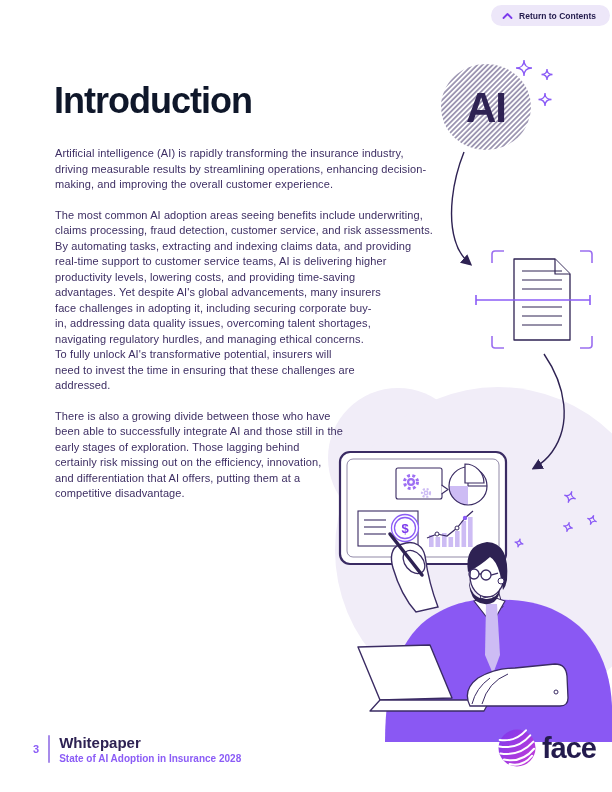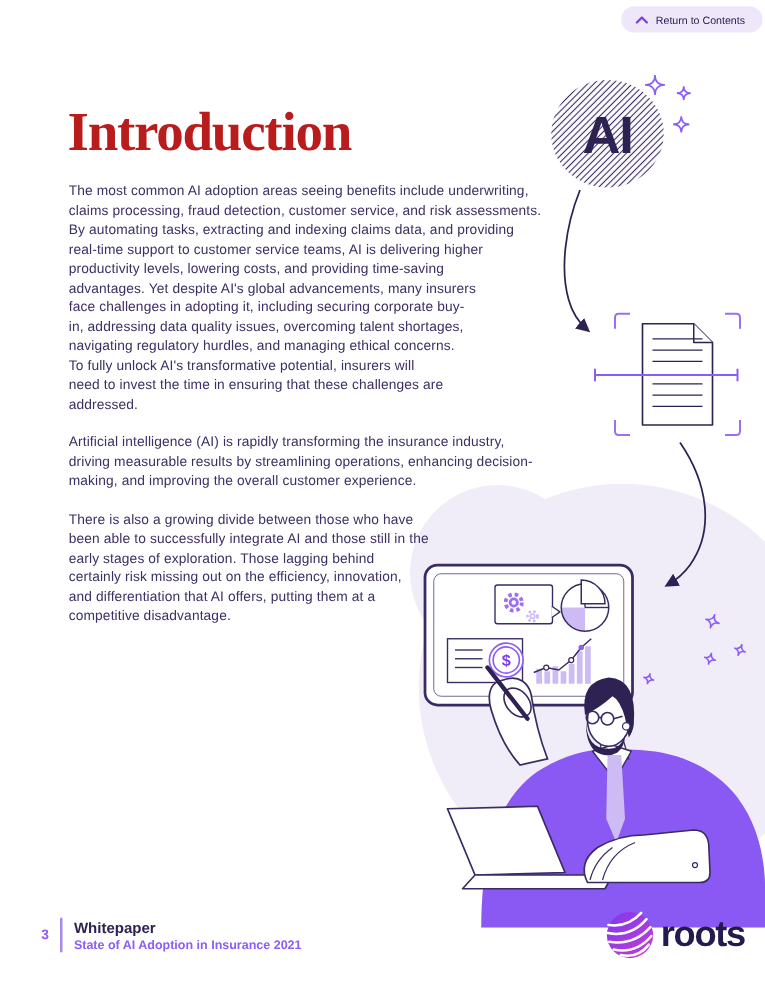--- a/index.html
+++ b/index.html
@@ -7,38 +7,38 @@
     position:relative; width:612px; height:792px; overflow:hidden;
     background:#ffffff; font-family:"Liberation Sans", sans-serif;
   }
   .illo { position:absolute; left:0; top:0; pointer-events:none; }
   .return-pill {
     position:absolute; top:5px; right:2px; height:21px;
     display:flex; align-items:center; gap:6px;
     background:#EDE7F9; border:none; border-radius:11px;
     padding:0 14px 0 11px; cursor:pointer;
     font-family:"Liberation Sans", sans-serif;
-    font-size:8.5px; font-weight:normal; color:#231B4D;
+    font-size:8.5px; font-weight:bold; color:#231B4D;
   }
   h1.title {
     position:absolute; left:54px; top:80px; margin:0;
-    font-size:44px; font-weight:800; letter-spacing:-1px; color:#b91c1c;font-family:Liberation Serif, serif;
+    font-size:36px; font-weight:800; letter-spacing:-1px; color:#0f172a;
   }
   .copy { position:absolute; left:55px; top:146px; width:436px; }
   .copy p {
     margin:0 0 15px 0; font-size:11px; line-height:15.5px;
     color:#3D2E63; white-space:pre-line; letter-spacing:0.1px;
   }
   .footer-left {
     position:absolute; left:33px; top:734px;
     display:flex; align-items:center; gap:9px;
   }
   .pnum { font-size:11px; font-weight:bold; color:#8B5CF6; }
   .fdiv { width:2px; height:28px; background:#A78BEA; border-radius:1px; }
-  .ftype { font-size:12px; font-weight:bold; color:#2E2253; }
+  .ftype { font-size:15px; font-weight:bold; color:#2E2253; }
   .ftitle { font-size:10px; font-weight:bold; color:#8B5CF6; margin-top:2px; }
   .brand {
     position:absolute; right:16px; top:727px;
     display:flex; align-items:center; gap:4px;
   }
   .brand-name {
     font-size:29px; font-weight:800; letter-spacing:-1px; color:#231B4D;
   }
 </style>
 </head>
@@ -209,65 +209,65 @@
   <button class="return-pill">
     <svg width="11" height="8" viewBox="0 0 11 8">
       <polyline points="1.5,6 5.5,2 9.5,6" fill="none" stroke="#7C3BEC" stroke-width="1.8" stroke-linecap="round" stroke-linejoin="round"></polyline>
     </svg>
     <span>Return to Contents</span>
   </button>
 
   <h1 class="title">Introduction</h1>
 
   <div class="copy">
+    <p>Artificial intelligence (AI) is rapidly transforming the insurance industry,
+driving measurable results by streamlining operations, enhancing decision-
+making, and improving the overall customer experience.</p>
     <p>The most common AI adoption areas seeing benefits include underwriting,
 claims processing, fraud detection, customer service, and risk assessments.
 By automating tasks, extracting and indexing claims data, and providing
 real-time support to customer service teams, AI is delivering higher
 productivity levels, lowering costs, and providing time-saving
 advantages. Yet despite AI's global advancements, many insurers
 face challenges in adopting it, including securing corporate buy-
 in, addressing data quality issues, overcoming talent shortages,
 navigating regulatory hurdles, and managing ethical concerns.
 To fully unlock AI's transformative potential, insurers will
 need to invest the time in ensuring that these challenges are
 addressed.</p>
-    <p>Artificial intelligence (AI) is rapidly transforming the insurance industry,
-driving measurable results by streamlining operations, enhancing decision-
-making, and improving the overall customer experience.</p>
     <p>There is also a growing divide between those who have
 been able to successfully integrate AI and those still in the
 early stages of exploration. Those lagging behind
 certainly risk missing out on the efficiency, innovation,
 and differentiation that AI offers, putting them at a
 competitive disadvantage.</p>
   </div>
 
   <div class="footer-left">
     <span class="pnum">3</span>
     <span class="fdiv"></span>
     <div>
       <div class="ftype">Whitepaper</div>
-      <div class="ftitle">State of AI Adoption in Insurance 2021</div>
+      <div class="ftitle">State of AI Adoption in Insurance 2028</div>
     </div>
   </div>
 
   <div class="brand">
     <svg width="42" height="42" viewBox="0 0 42 42">
       <circle cx="21" cy="21" r="18.5" fill="url(#logoGrad2)"></circle>
       <defs>
         <linearGradient id="logoGrad2" x1="0" y1="0" x2="1" y2="1">
           <stop offset="0" stop-color="#7C3AED"></stop>
           <stop offset="1" stop-color="#C73BD6"></stop>
         </linearGradient>
       </defs>
       <g transform="rotate(-18 21 21)" stroke="#ffffff" stroke-width="2" fill="none" stroke-linecap="round">
         <path d="M7,8 Q21,15 35,7"></path>
         <path d="M4.5,14 Q21,23 37.5,13"></path>
         <path d="M3.5,21 Q21,30 38.5,20"></path>
         <path d="M5,28 Q21,37 37,27"></path>
         <path d="M9,34 Q21,41 33,33"></path>
       </g>
     </svg>
-    <span class="brand-name">roots</span>
+    <span class="brand-name">face</span>
   </div>
 
 </div>
 
 </body></html>

